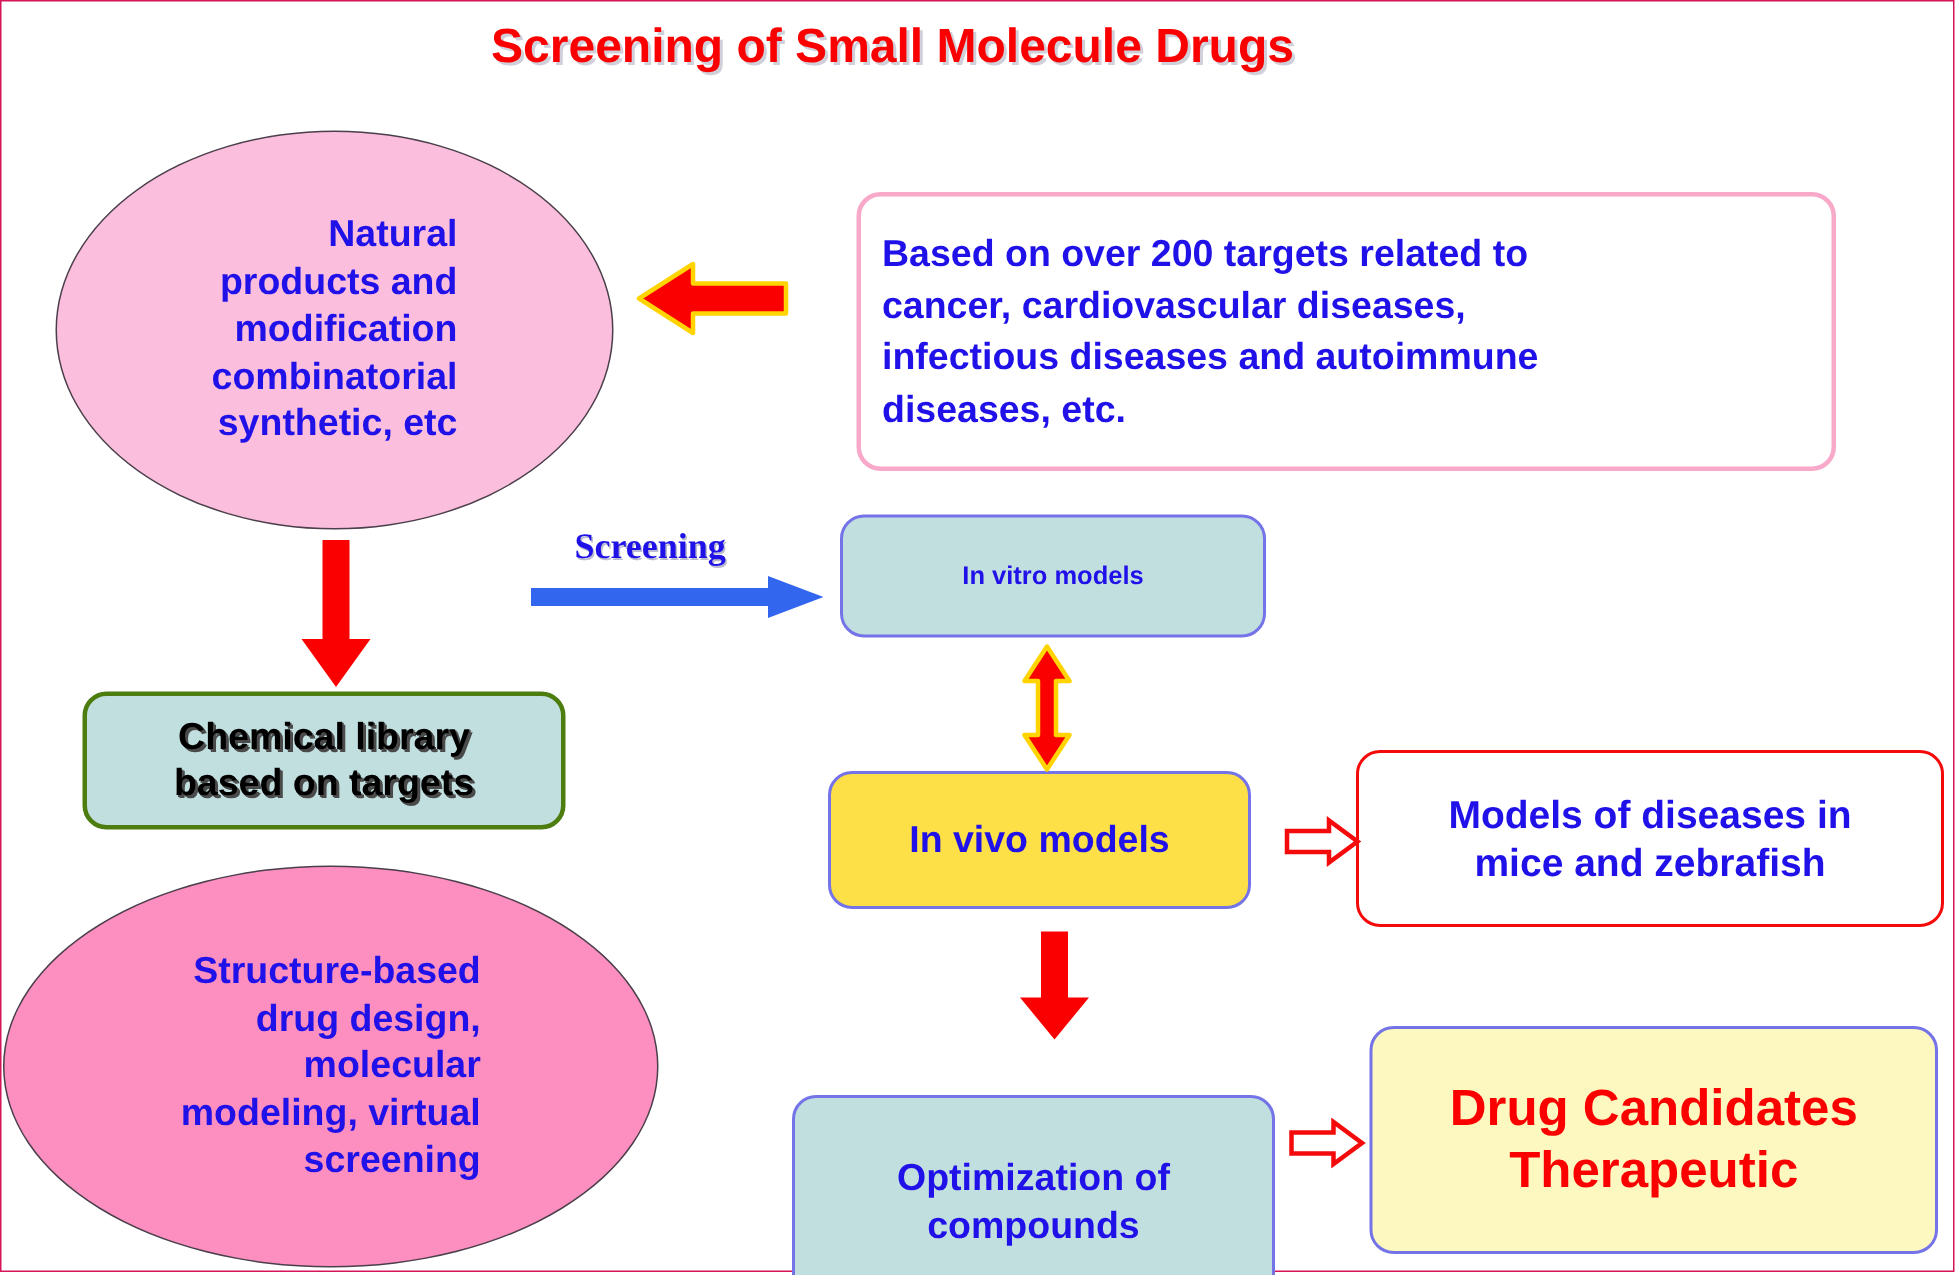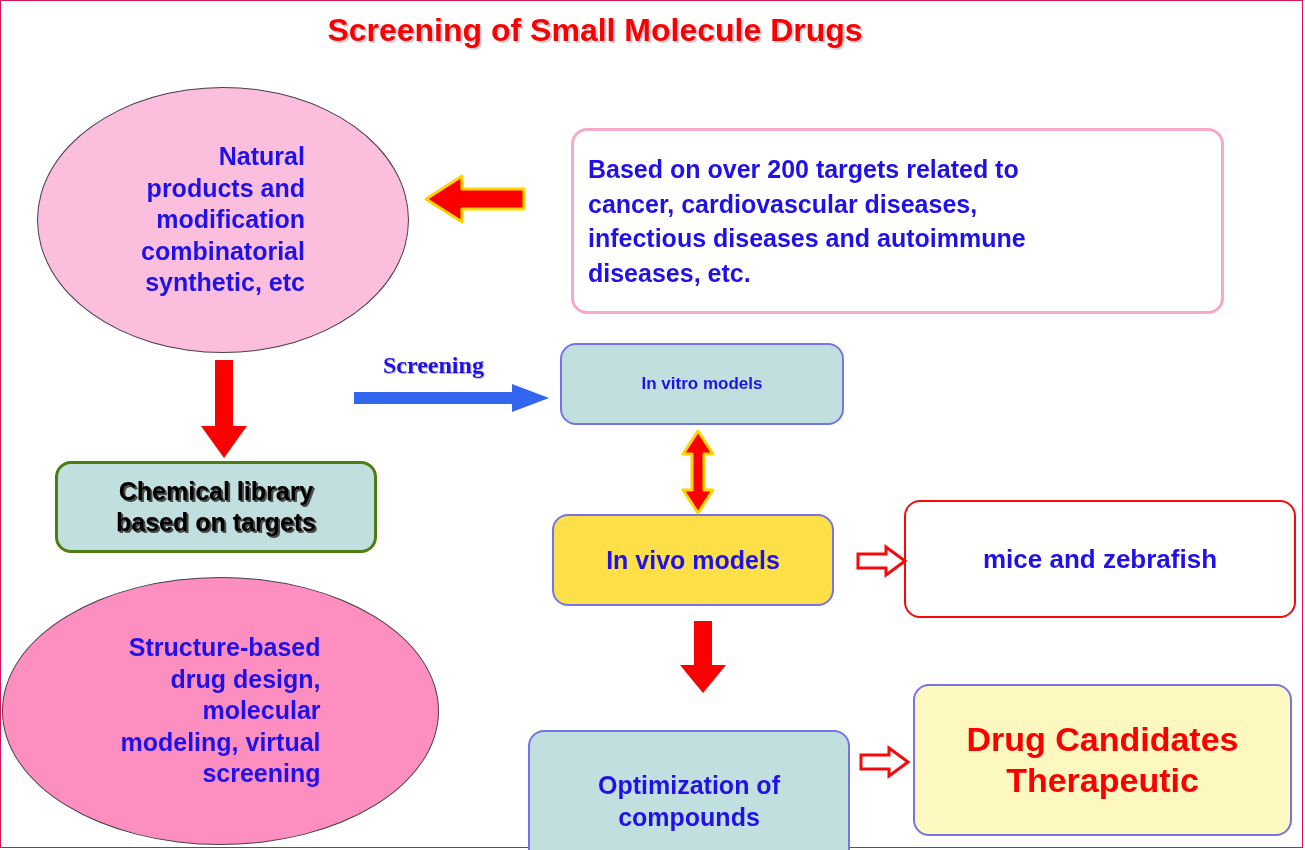--- a/index.html
+++ b/index.html
@@ -215,20 +215,21 @@
       <div>screening</div>
     </div>
   </div>
 
   <div class="rbox" id="box-invivo">
     <div>In vivo models</div>
   </div>
 
   <div class="rbox" id="box-models">
     <div>
+      <div>Models of diseases in</div>
       <div>mice and zebrafish</div>
     </div>
   </div>
 
   <div class="rbox" id="box-optim">
     <div>
       <div>Optimization of</div>
       <div>compounds</div>
     </div>
   </div>

